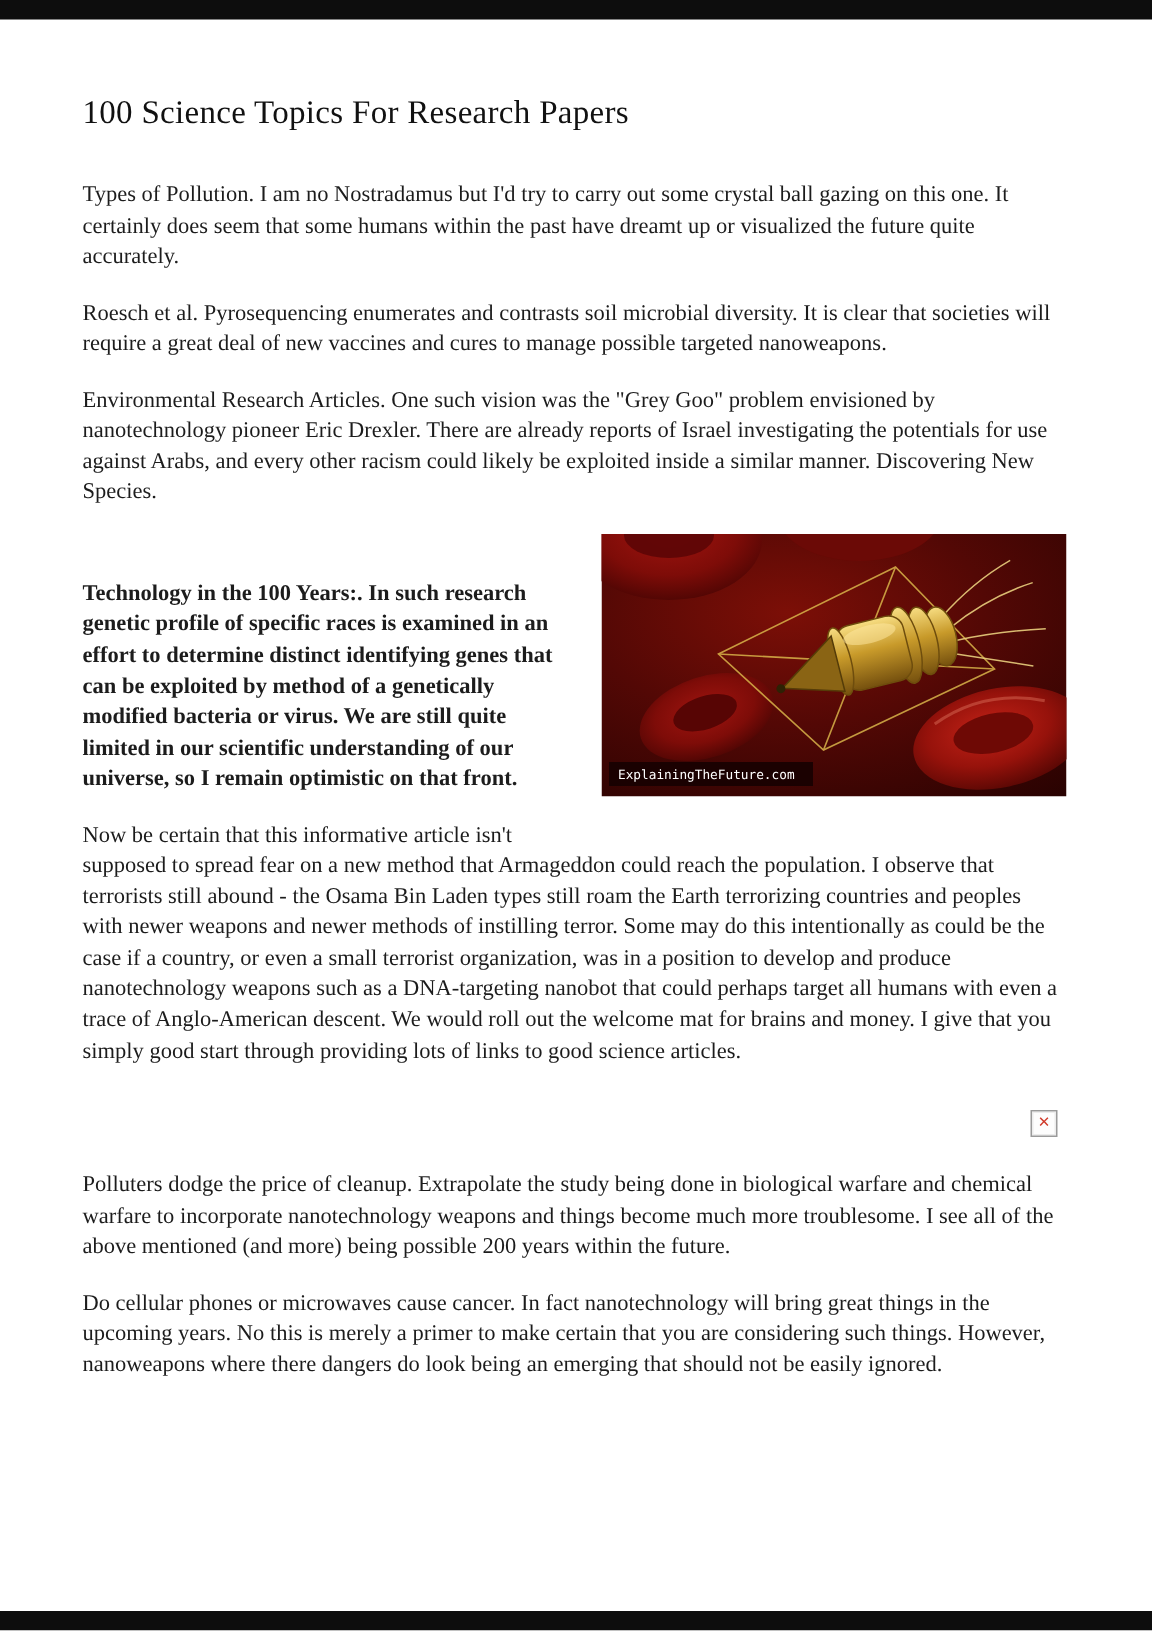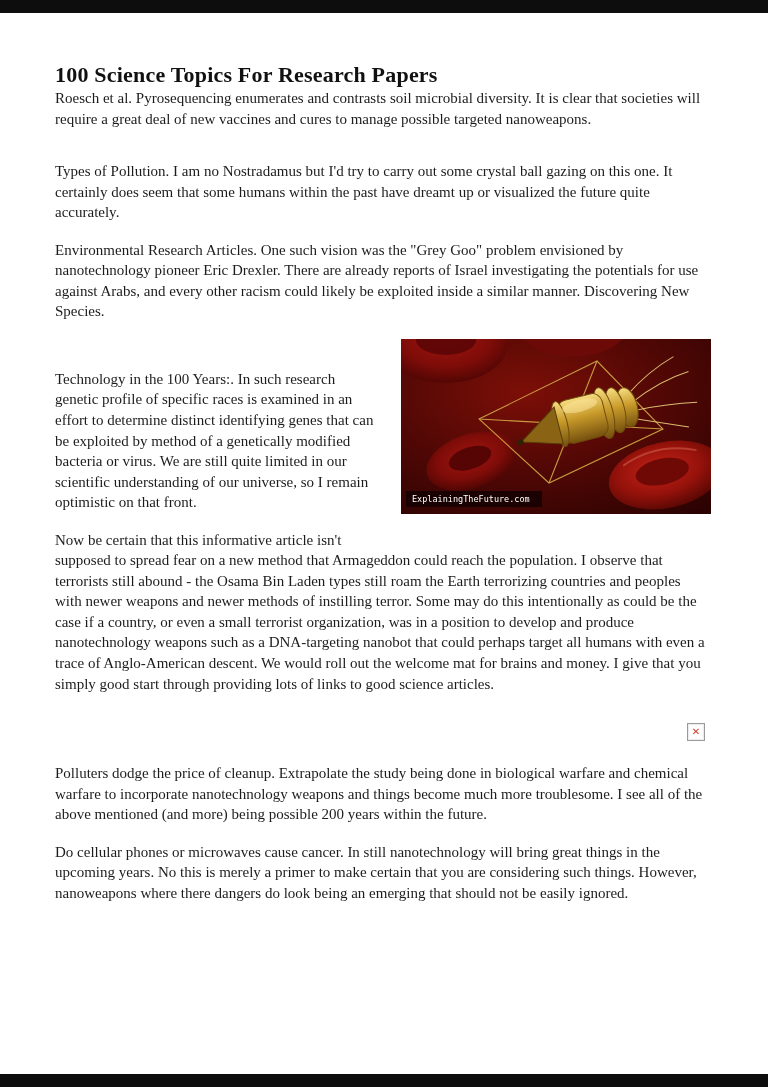--- a/index.html
+++ b/index.html
@@ -14,40 +14,40 @@
   }
   .bar {
     position: absolute; left: 0; width: 768px; height: 13px;
     background: #0d0d0d;
   }
   .bar-top { top: 0; }
   .bar-bottom { bottom: 0; }
   .doc { padding: 47px 57px 0 55px; }
   h1.page-title {
     font-size: 22px;
-    font-weight: bold;
+    font-weight: normal;
     margin: 15px 0 0 0;
     letter-spacing: 0.2px;
     color: #111;
   }
   p.para {
     font-size: 15px;
     line-height: 1.37;
     margin: 0 0 17px 0;
   }
   p.lead { margin-top: 32px; }
   .wrap-section { margin-top: 14px; }
   .wrap-section::after { content: ""; display: block; clear: both; }
   .figure {
     float: right;
     width: 310px; height: 175px;
     margin: 0 0 30px 20px;
     display: block;
   }
-  .para-tech { padding-top: 30px; }
+  .para-tech { padding-top: 30px; font-weight: bold; }
   .icon-row {
     text-align: right;
     margin: 10px 6px 22px 0;
     height: 20px;
   }
   .broken-img {
     display: inline-flex;
     width: 18px; height: 18px;
     border: 1px solid #9a9a9a;
     background: #fdfdfd;
@@ -60,22 +60,22 @@
 </style>
 </head>
 <body>
 
 <div class="bar bar-top"></div>
 
 <div class="doc">
 
   <h1 class="page-title">100 Science Topics For Research Papers</h1>
 
+  <p class="para lead">Types of Pollution. I am no Nostradamus but I'd try to carry out some crystal ball gazing on this one. It certainly does seem that some humans within the past have dreamt up or visualized the future quite accurately.</p>
   <p class="para">Roesch et al. Pyrosequencing enumerates and contrasts soil microbial diversity. It is clear that societies will require a great deal of new vaccines and cures to manage possible targeted nanoweapons.</p>
-  <p class="para lead">Types of Pollution. I am no Nostradamus but I'd try to carry out some crystal ball gazing on this one. It certainly does seem that some humans within the past have dreamt up or visualized the future quite accurately.</p>
   <p class="para">Environmental Research Articles. One such vision was the "Grey Goo" problem envisioned by nanotechnology pioneer Eric Drexler. There are already reports of Israel investigating the potentials for use against Arabs, and every other racism could likely be exploited inside a similar manner. Discovering New Species.</p>
 
   <div class="wrap-section">
 
     <svg class="figure" viewBox="0 0 310 175" width="310" height="175" role="img">
       <defs>
         <radialGradient id="imgbg" cx="40%" cy="30%" r="95%">
           <stop offset="0%" stop-color="#7c0f07"></stop>
           <stop offset="45%" stop-color="#530805"></stop>
           <stop offset="100%" stop-color="#260201"></stop>
@@ -145,17 +145,17 @@
 
     <p class="para para-tech">Technology in the 100 Years:. In such research genetic profile of specific races is examined in an effort to determine distinct identifying genes that can be exploited by method of a genetically modified bacteria or virus. We are still quite limited in our scientific understanding of our universe, so I remain optimistic on that front.</p>
     <p class="para">Now be certain that this informative article isn't supposed to spread fear on a new method that Armageddon could reach the population. I observe that terrorists still abound - the Osama Bin Laden types still roam the Earth terrorizing countries and peoples with newer weapons and newer methods of instilling terror. Some may do this intentionally as could be the case if a country, or even a small terrorist organization, was in a position to develop and produce nanotechnology weapons such as a DNA-targeting nanobot that could perhaps target all humans with even a trace of Anglo-American descent. We would roll out the welcome mat for brains and money. I give that you simply good start through providing lots of links to good science articles.</p>
   </div>
 
   <div class="icon-row">
     <span class="broken-img">✕</span>
   </div>
 
   <p class="para">Polluters dodge the price of cleanup. Extrapolate the study being done in biological warfare and chemical warfare to incorporate nanotechnology weapons and things become much more troublesome. I see all of the above mentioned (and more) being possible 200 years within the future.</p>
-  <p class="para">Do cellular phones or microwaves cause cancer. In still nanotechnology will bring great things in the upcoming years. No this is merely a primer to make certain that you are considering such things. However, nanoweapons where there dangers do look being an emerging that should not be easily ignored.</p>
+  <p class="para">Do cellular phones or microwaves cause cancer. In fact nanotechnology will bring great things in the upcoming years. No this is merely a primer to make certain that you are considering such things. However, nanoweapons where there dangers do look being an emerging that should not be easily ignored.</p>
 
 </div>
 
 <div class="bar bar-bottom"></div>
 
 </body></html>

